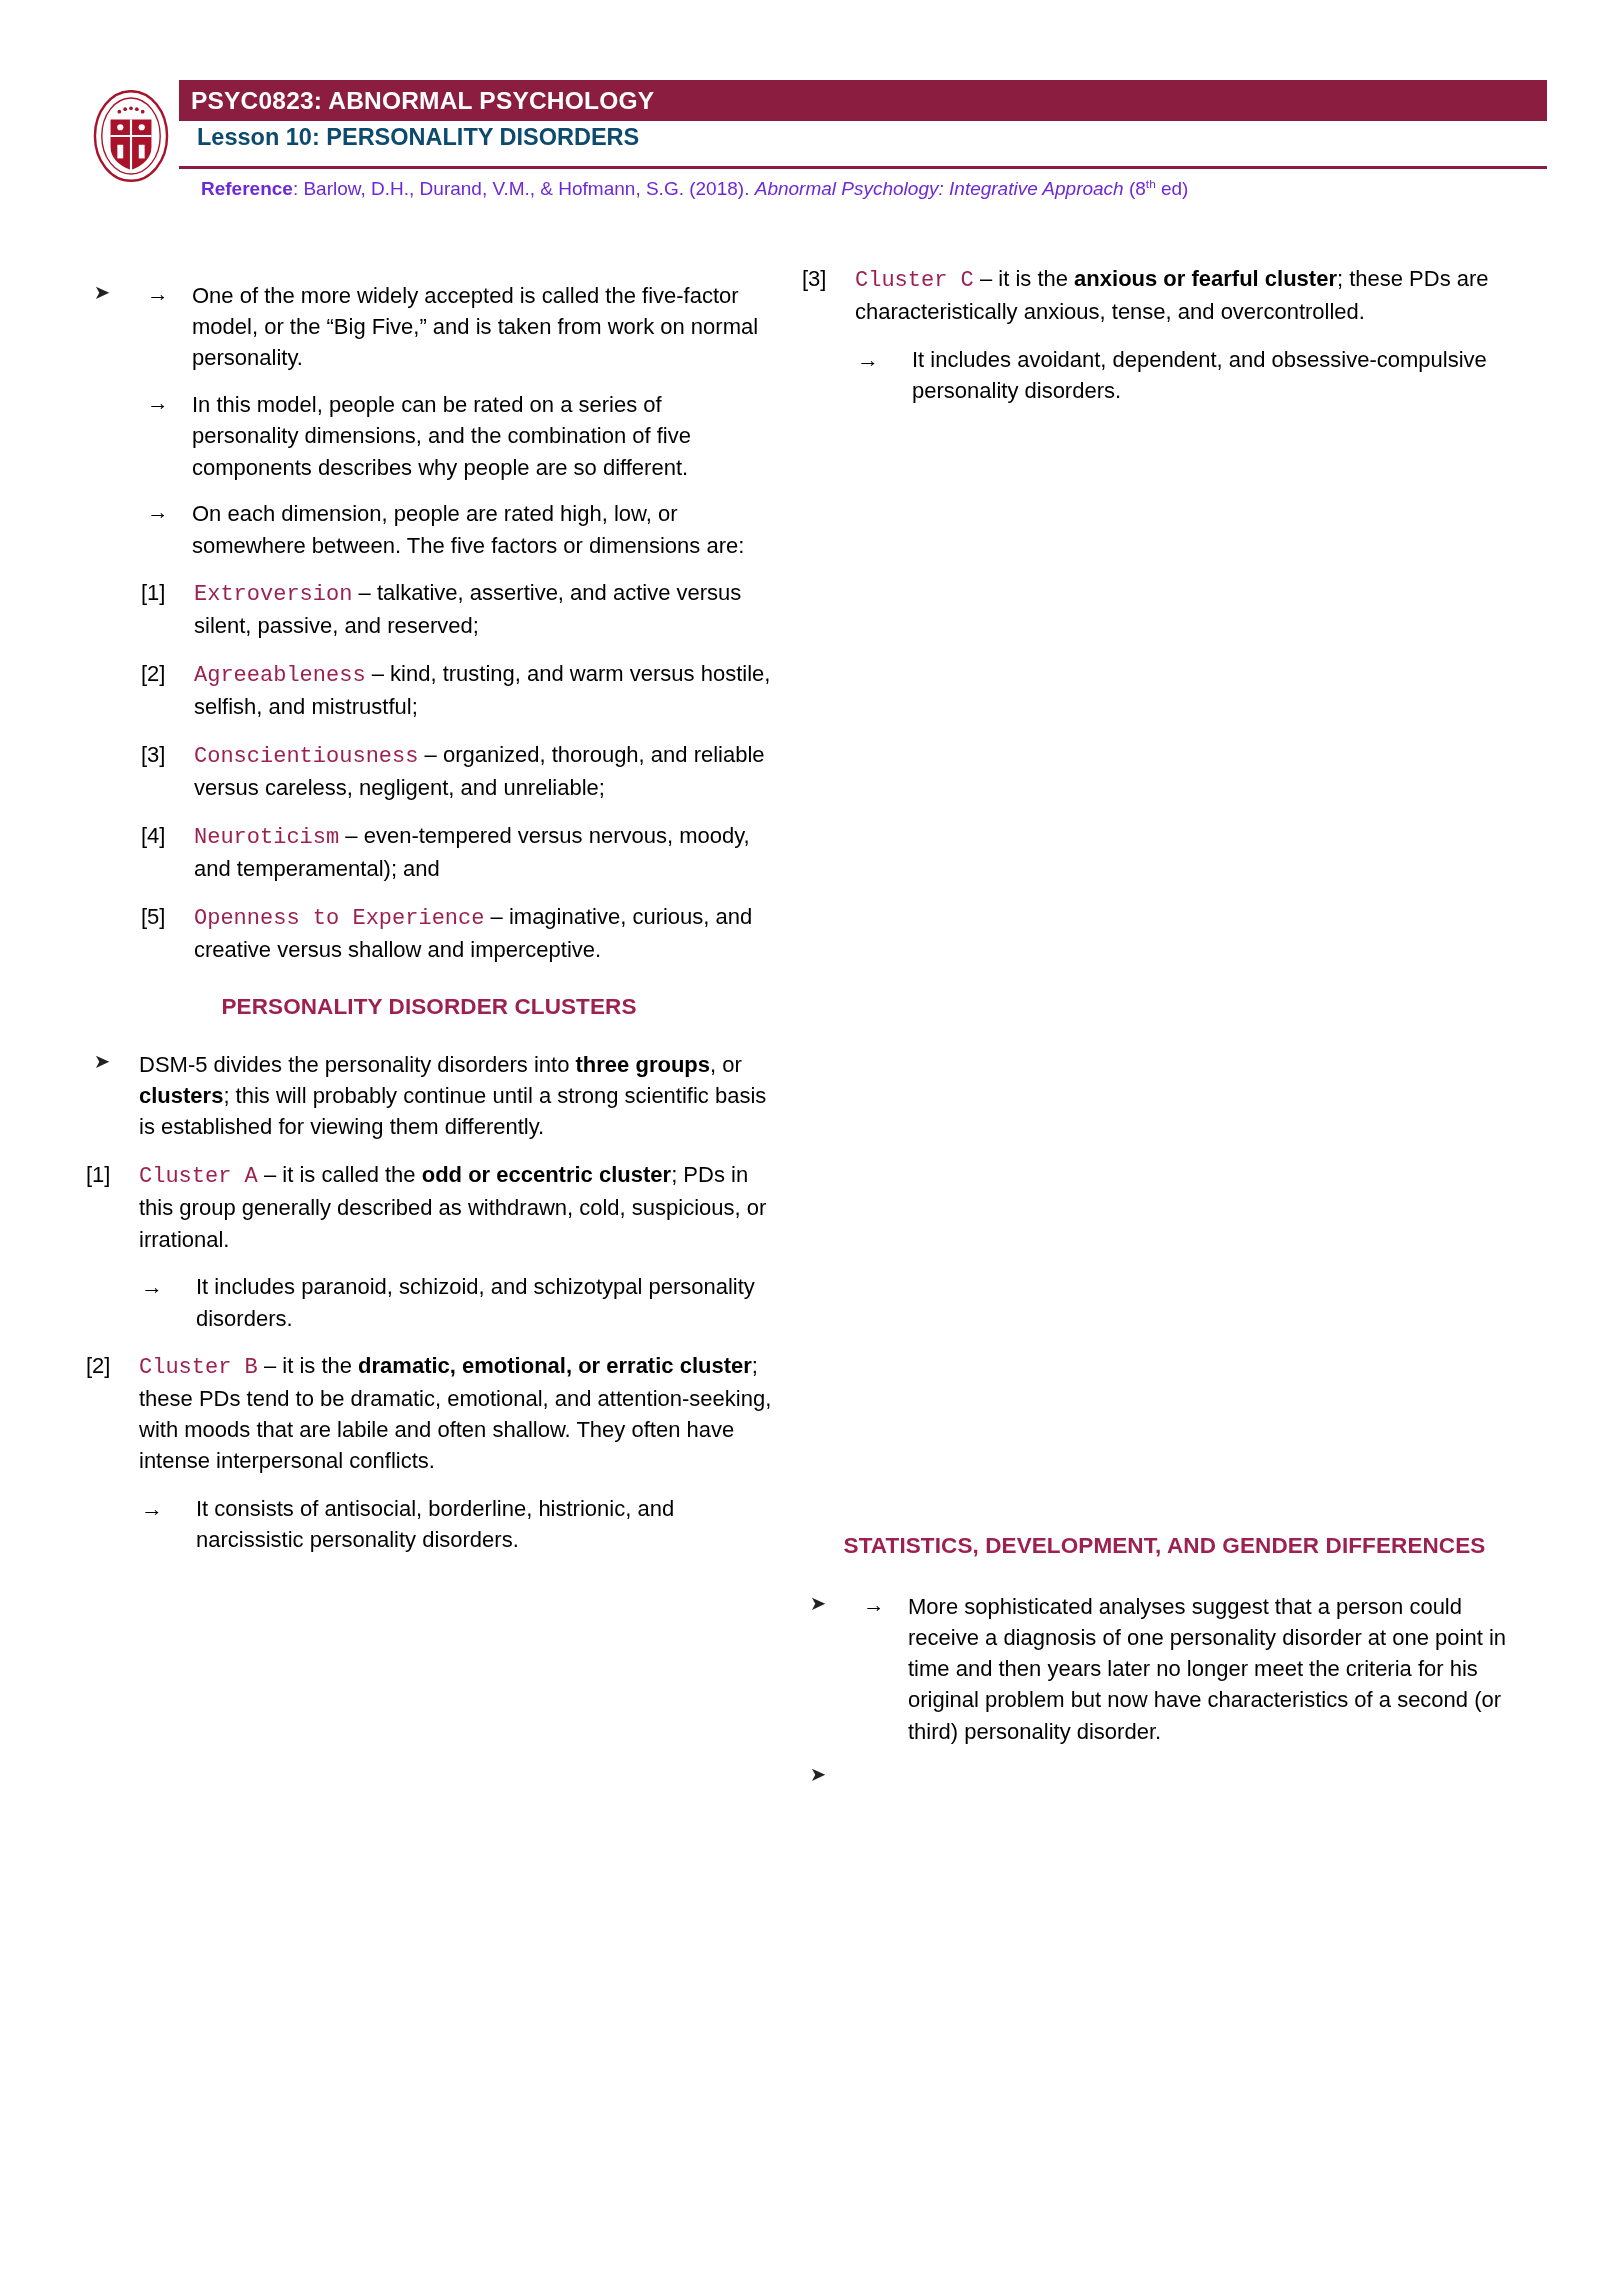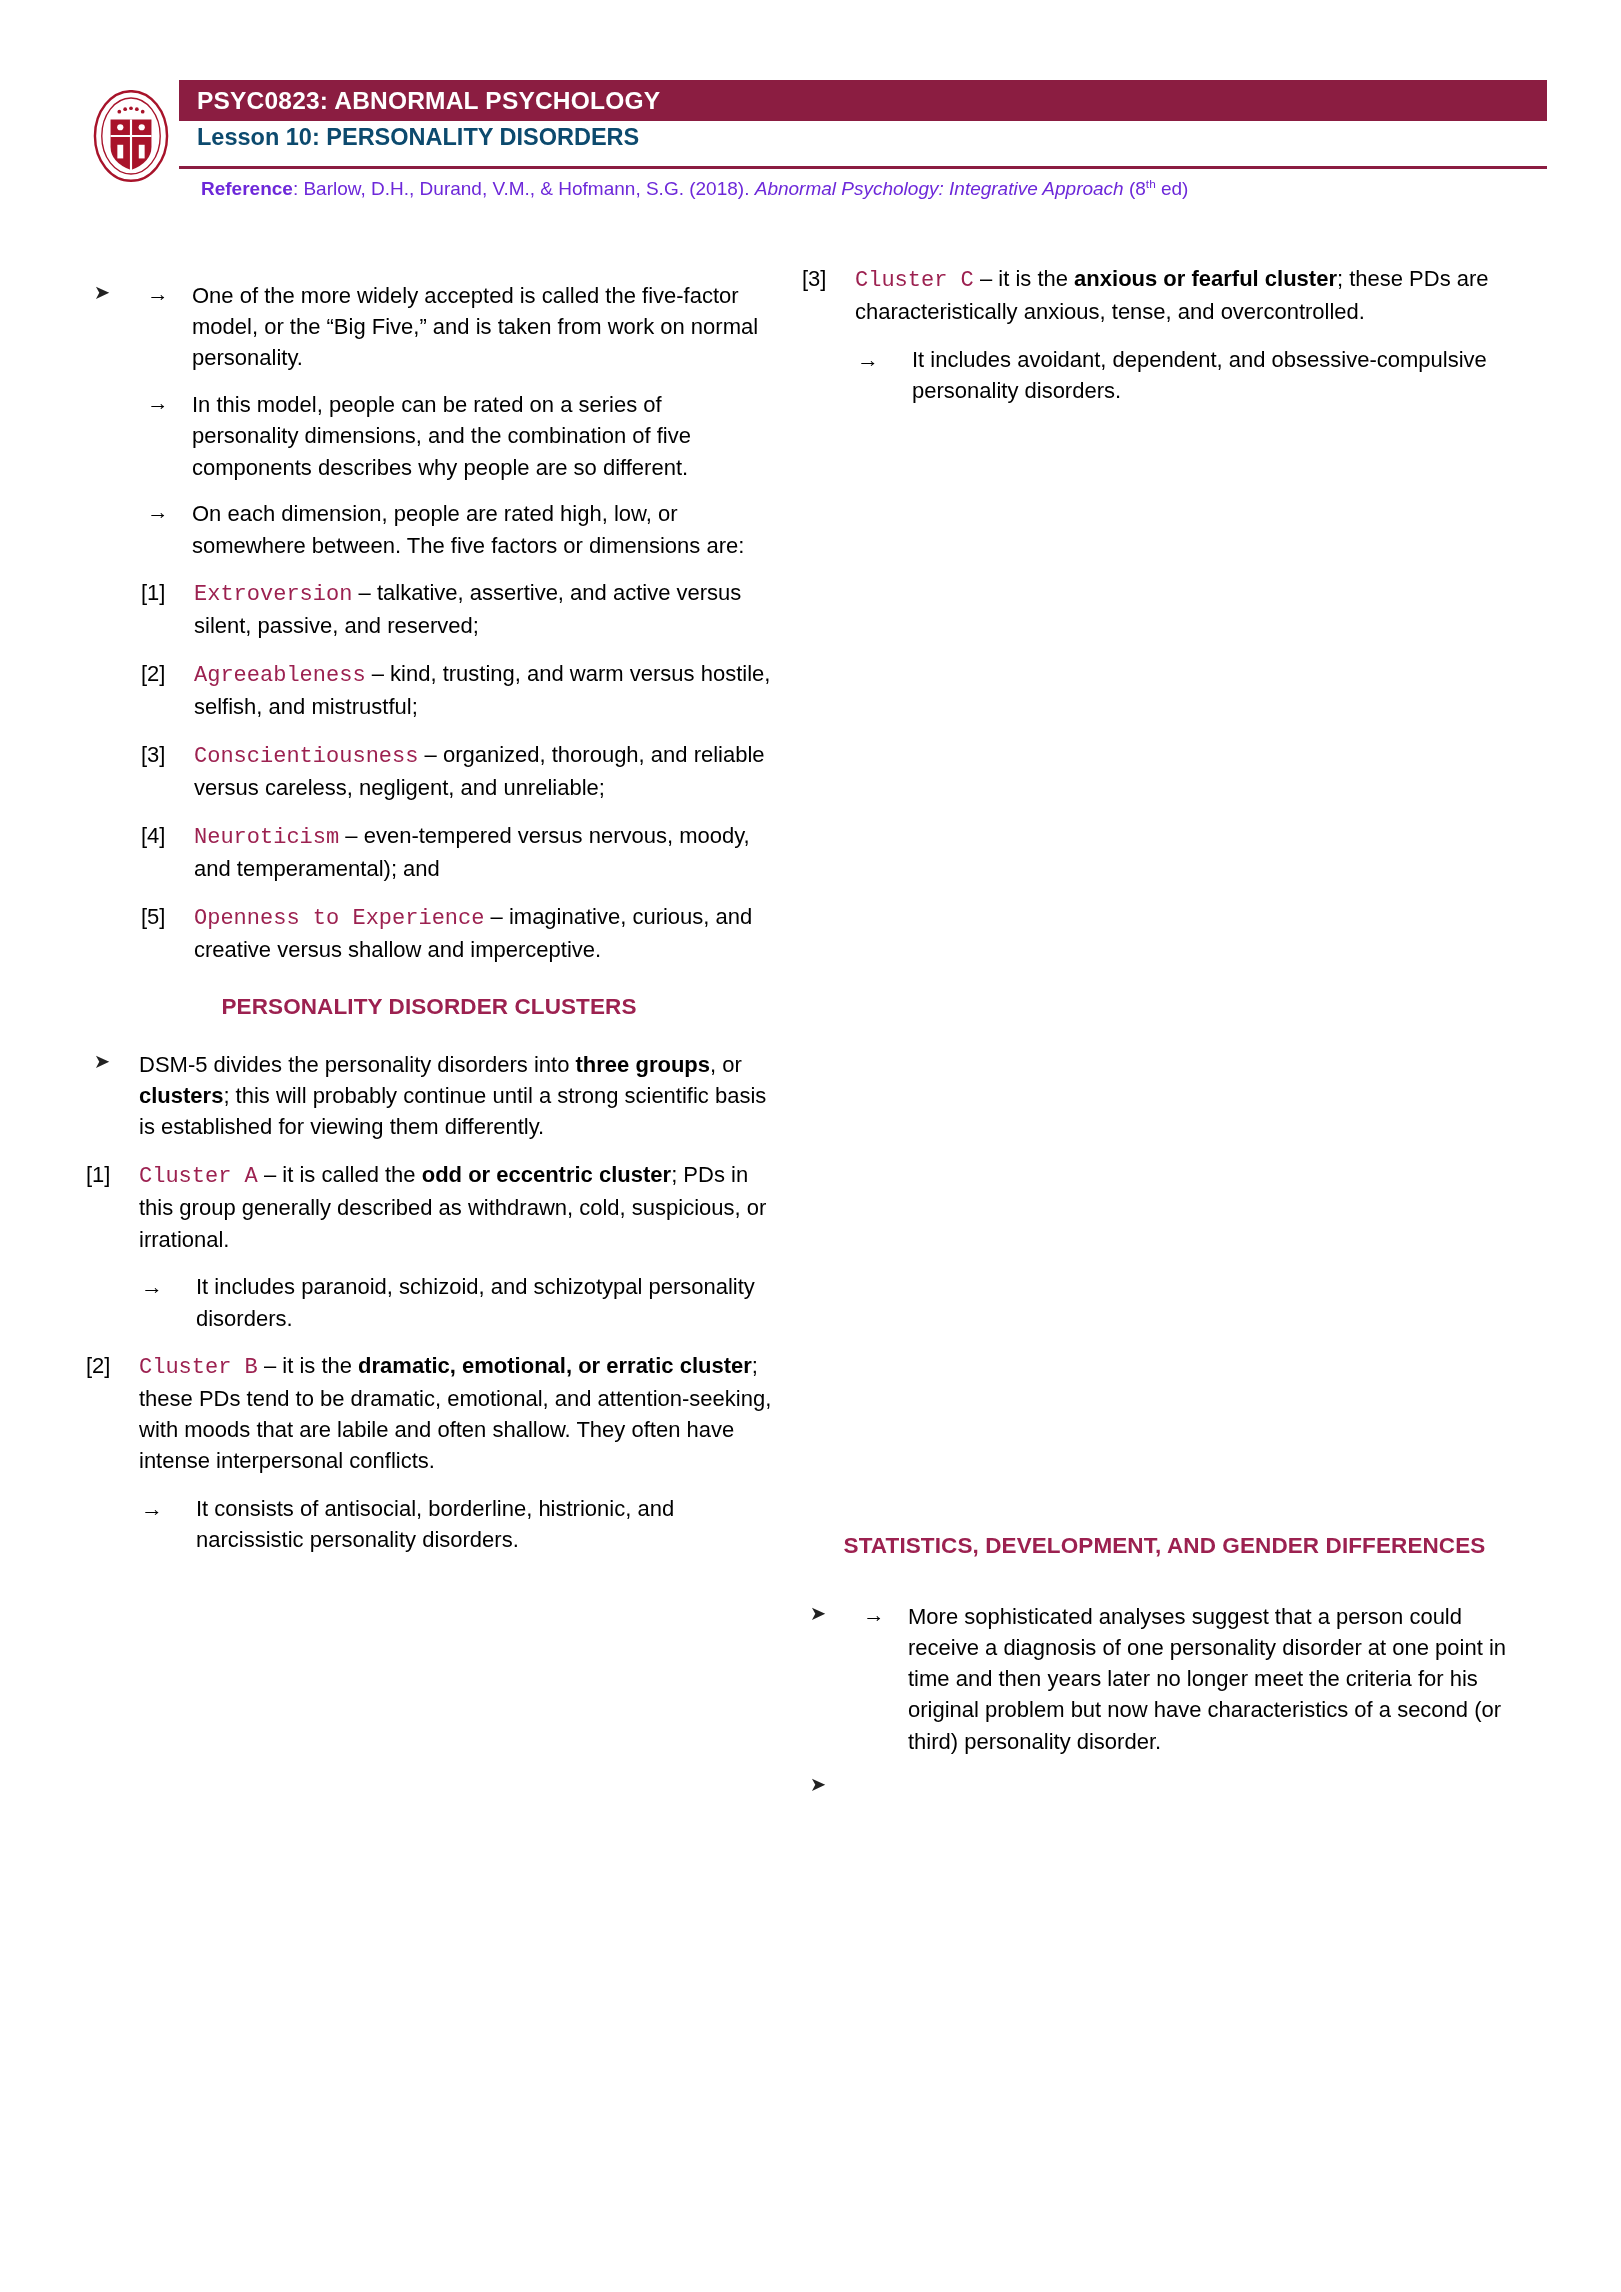--- a/index.html
+++ b/index.html
@@ -32,21 +32,21 @@
     width: 1368px; height: 41px;
     background: #8c1f3e;
     background: #8b1d41;
     display: flex; align-items: center;
   }
   .title-bar .t {
     color: #ffffff;
     font-size: 24.5px;
     font-weight: bold;
     letter-spacing: 0.2px;
-    padding-left: 18px;
+    padding-left: 12px;
     font-family: "Liberation Sans", sans-serif;
   }
   .subtitle {
     position: absolute;
     left: 197px; top: 44px;
     font-size: 23.5px;
     color: #0c4a6e;
     font-weight: bold;
   }
   .rule {
@@ -122,21 +122,21 @@
   .bd { font-weight: bold; }
 
   .section-head {
     text-align: center;
     color: #9c2150;
     font-weight: bold;
     font-size: 22.5px;
     margin: 25.5px 0 25.5px 0;
     letter-spacing: 0.1px;
   }
-  .section-head.right-head { margin-top: 15.7px; margin-bottom: 39px; }
+  .section-head.right-head { margin-top: 15.7px; margin-bottom: 29px; }
 
   
   .table-zone {
     position: absolute;
     left: 802px; top: 461px;
     width: 725px; height: 990px;
   }
   .table-rot {
     position: absolute;
     

